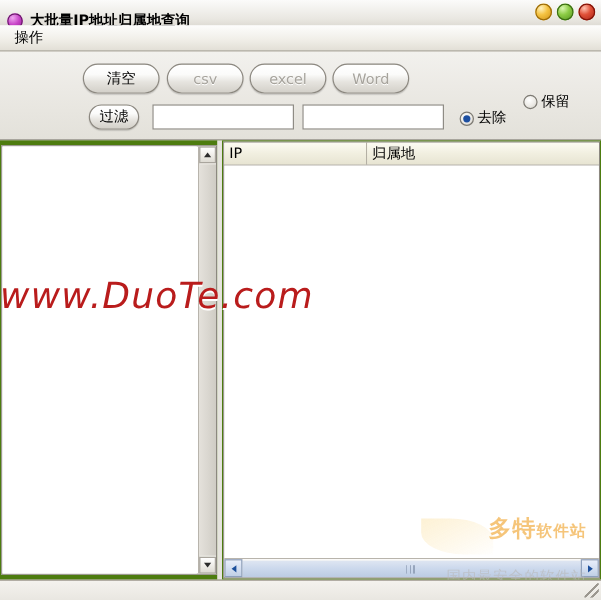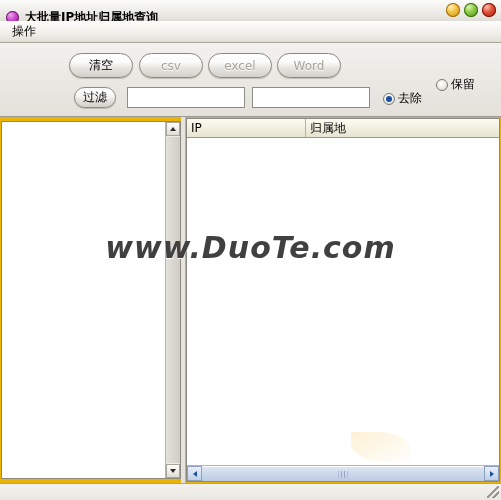--- a/index.html
+++ b/index.html
@@ -180,21 +180,21 @@
     border-radius: 50%;
     background: #1d4fa0;
   }
 
   
   .main {
     position: absolute;
     left: 0; top: 117px;
     width: 501px;
     height: 366px;
-    background: #eab308;
+    background: #4d7c0f;
   }
 
   
   .left-panel {
     position: absolute;
     left: 1px; top: 4px;
     width: 180px;
     height: 358px;
     background: #ffffff;
     border: 1px solid #8c8880;
@@ -363,25 +363,24 @@
     background:
       linear-gradient(135deg, transparent 45%, #9b978f 45%, #9b978f 55%, transparent 55%),
       linear-gradient(135deg, transparent 70%, #9b978f 70%, #9b978f 80%, transparent 80%);
   }
 
   
   .watermark {
     position: absolute;
     left: 0; top: 230px;
     width: 501px;
-    text-align: center;
     font-size: 30px;
     font-style: italic;
-    font-weight: bold;
-    color: #404040;
+    font-weight: normal;
+    color: #b91c1c;
     letter-spacing: 1px;
     pointer-events: none;
     font-family: "DejaVu Sans", "Liberation Sans", sans-serif;
     text-shadow: 0 1px 0 #ffffff;
   }
   .logo-wm {
     position: absolute;
     right: 4px;
     bottom: 10px;
     width: 146px;
@@ -504,20 +503,24 @@
           <span class="arr right"></span>
         </div>
       </div>
     </div>
   </div>
 
   <div class="watermark">www.DuoTe.com</div>
 
   <div class="logo-wm">
     <div class="logo-swoosh"></div>
+    <div class="logo-cn">
+      <span>多特</span><span class="small">软件站</span>
+    </div>
+    <div class="logo-tag">国内最安全的软件站</div>
   </div>
 
   <div class="statusbar">
     <span></span>
     <div class="resize-grip"></div>
   </div>
 
 </div>
 
 </body></html>

